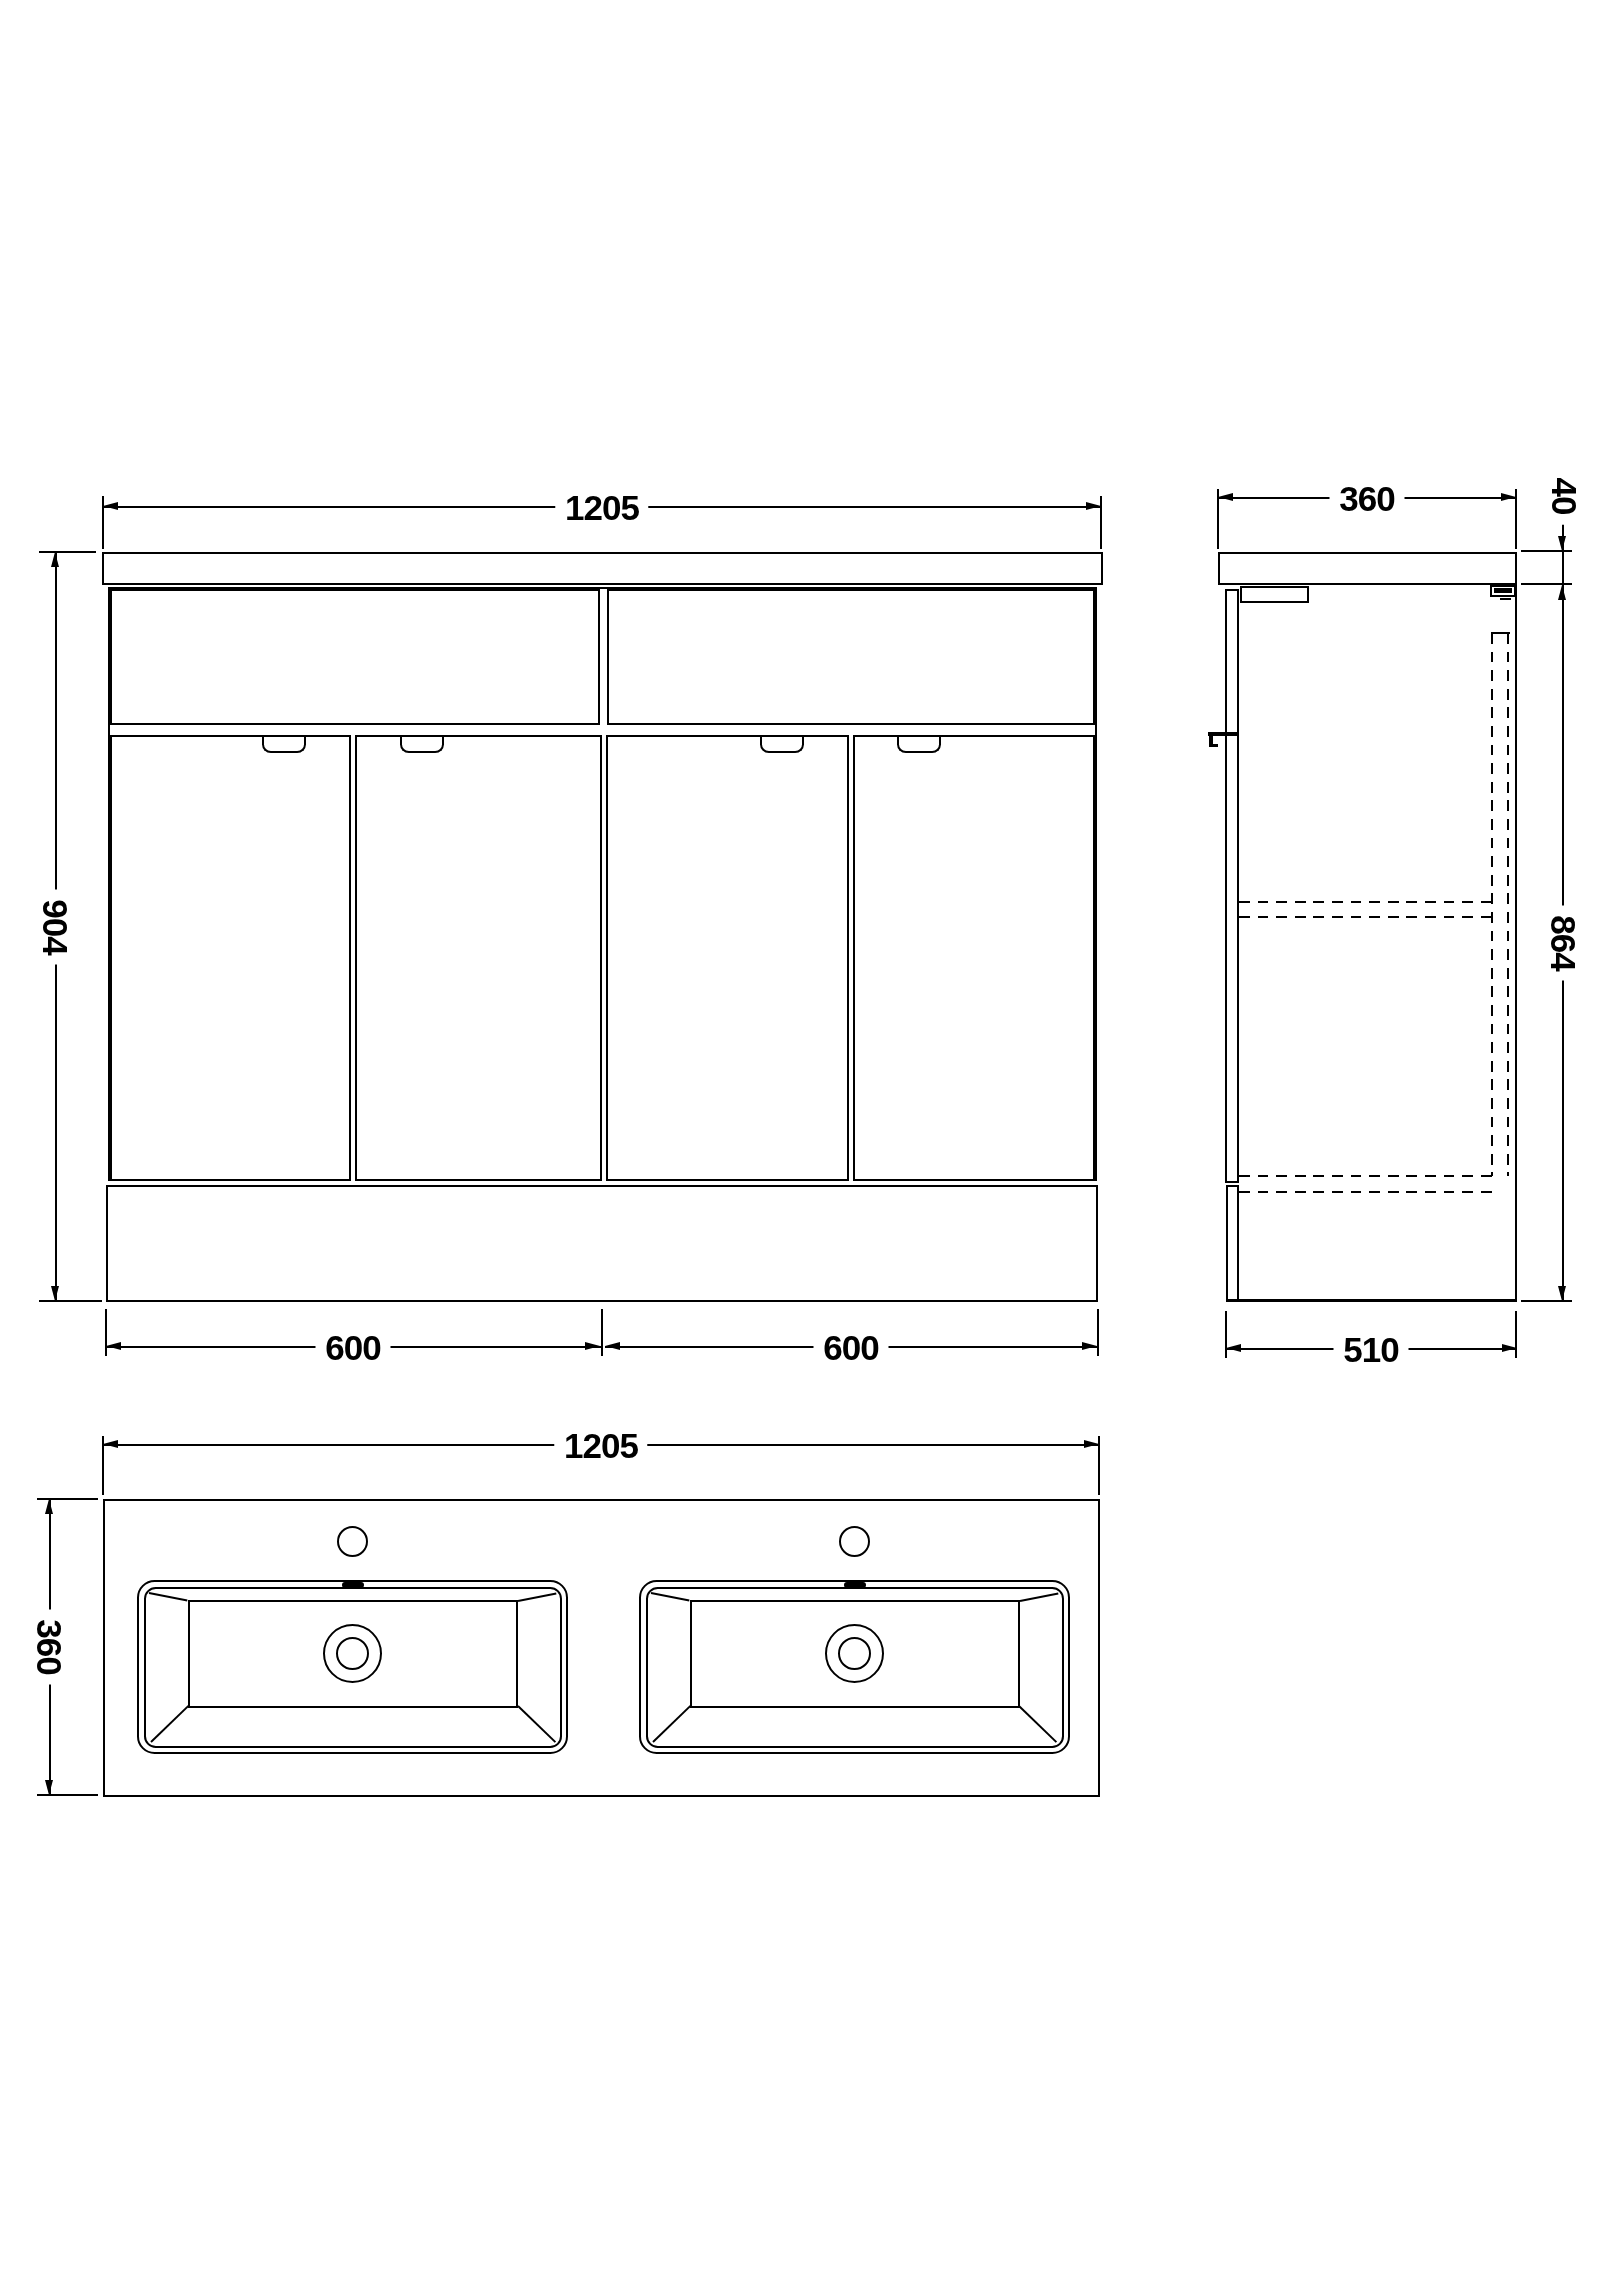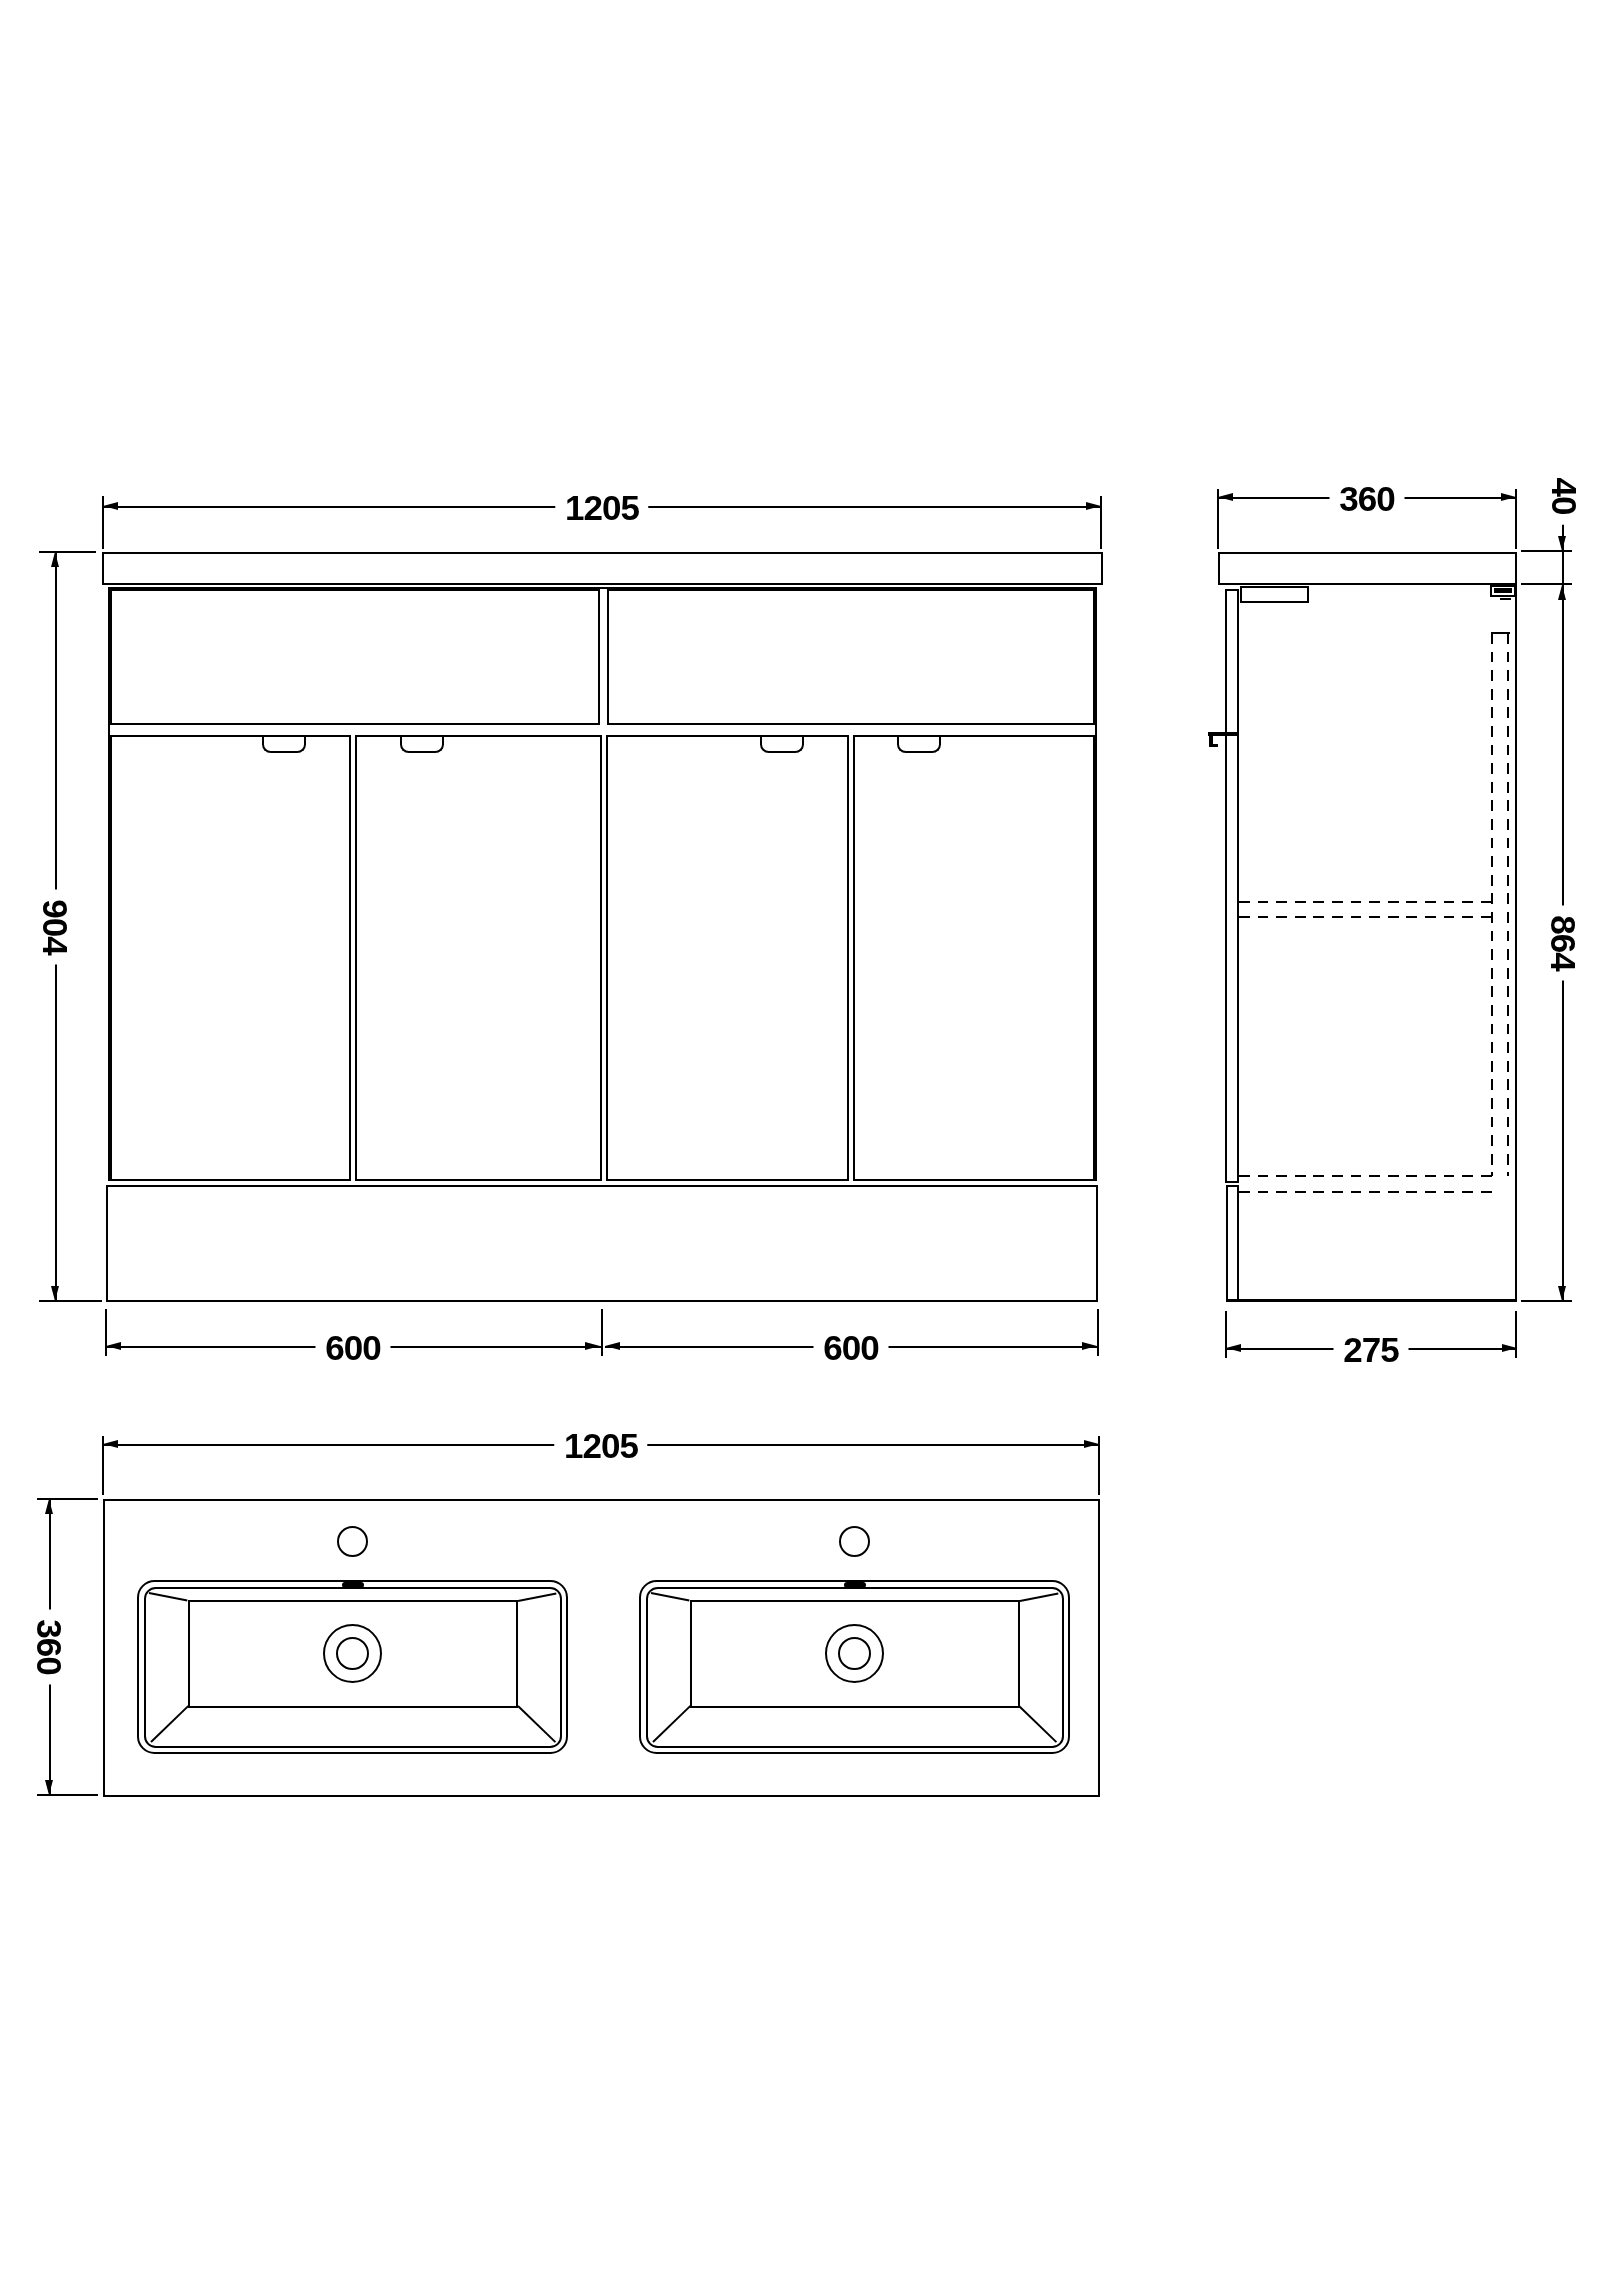--- a/index.html
+++ b/index.html
@@ -125,21 +125,21 @@
     <div class="ln" style="left:1562px;top:585px;width:2px;height:716px"></div>
     <div class="arr d" style="left:1558px;top:1286px"></div>
     <div class="dim v" style="left:1564px;top:496px">40</div>
     <div class="dim v" style="left:1563px;top:943px">864</div>
 
     <div class="ln" style="left:1226px;top:1348px;width:291px;height:2px"></div>
     <div class="ln" style="left:1225px;top:1311px;width:2px;height:47px"></div>
     <div class="ln" style="left:1515px;top:1311px;width:2px;height:47px"></div>
     <div class="arr l" style="left:1226px;top:1344px"></div>
     <div class="arr r" style="left:1502px;top:1344px"></div>
-    <div class="dim" style="left:1371px;top:1349px">275</div>
+    <div class="dim" style="left:1371px;top:1349px">510</div>
   </div>
 
   <div>
 
     <div class="ln" style="left:103px;top:1444px;width:997px;height:2px"></div>
     <div class="ln" style="left:102px;top:1436px;width:2px;height:59px"></div>
     <div class="ln" style="left:1098px;top:1436px;width:2px;height:59px"></div>
     <div class="arr l" style="left:103px;top:1440px"></div>
     <div class="arr r" style="left:1084px;top:1440px"></div>
     <div class="dim" style="left:601px;top:1445px">1205</div>

